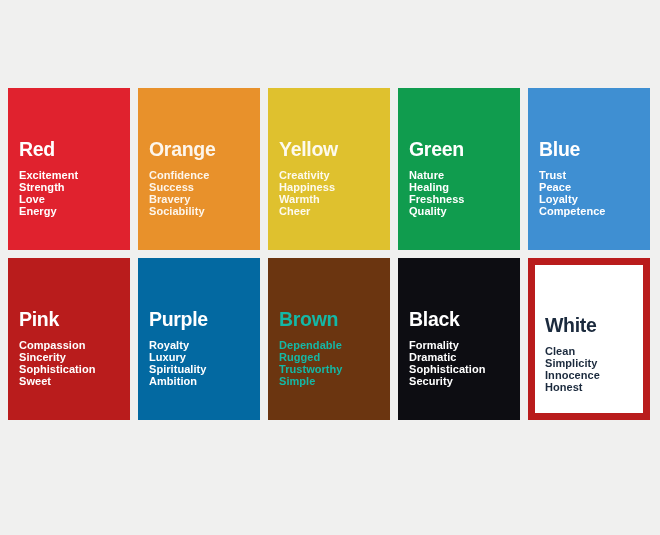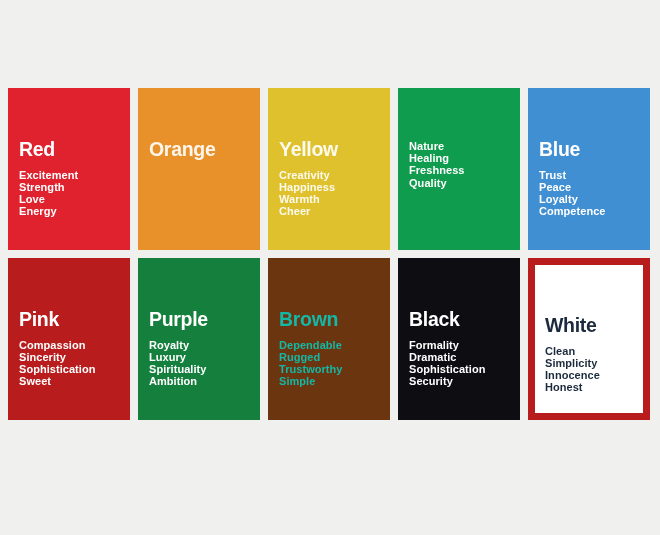--- a/index.html
+++ b/index.html
@@ -74,35 +74,42 @@
           <li>Excitement</li>
           <li>Strength</li>
           <li>Love</li>
           <li>Energy</li>
         </ul>
       </div>
     </div>
     <div class="card" style="background: rgb(232, 145, 43); color: rgb(253, 246, 236);">
       <div class="card-inner">
         <div class="card-title">Orange</div>
+        <ul class="trait-list">
+          <li>Confidence</li>
+          <li>Success</li>
+          <li>Bravery</li>
+          <li>Sociability</li>
+        </ul>
       </div>
     </div>
     <div class="card" style="background: rgb(223, 193, 46); color: rgb(253, 250, 238);">
       <div class="card-inner">
         <div class="card-title">Yellow</div>
         <ul class="trait-list">
           <li>Creativity</li>
           <li>Happiness</li>
           <li>Warmth</li>
           <li>Cheer</li>
         </ul>
       </div>
     </div>
     <div class="card" style="background: rgb(16, 156, 78); color: rgb(255, 255, 255);">
       <div class="card-inner">
+        <div class="card-title">Green</div>
         <ul class="trait-list">
           <li>Nature</li>
           <li>Healing</li>
           <li>Freshness</li>
           <li>Quality</li>
         </ul>
       </div>
     </div>
     <div class="card" style="background: rgb(63, 143, 210); color: rgb(255, 255, 255);">
       <div class="card-inner">
@@ -119,21 +126,21 @@
       <div class="card-inner">
         <div class="card-title">Pink</div>
         <ul class="trait-list">
           <li>Compassion</li>
           <li>Sincerity</li>
           <li>Sophistication</li>
           <li>Sweet</li>
         </ul>
       </div>
     </div>
-    <div class="card" style="background: #15803d; color: rgb(255, 255, 255);">
+    <div class="card" style="background: #0369a1; color: rgb(255, 255, 255);">
       <div class="card-inner">
         <div class="card-title">Purple</div>
         <ul class="trait-list">
           <li>Royalty</li>
           <li>Luxury</li>
           <li>Spirituality</li>
           <li>Ambition</li>
         </ul>
       </div>
     </div>

